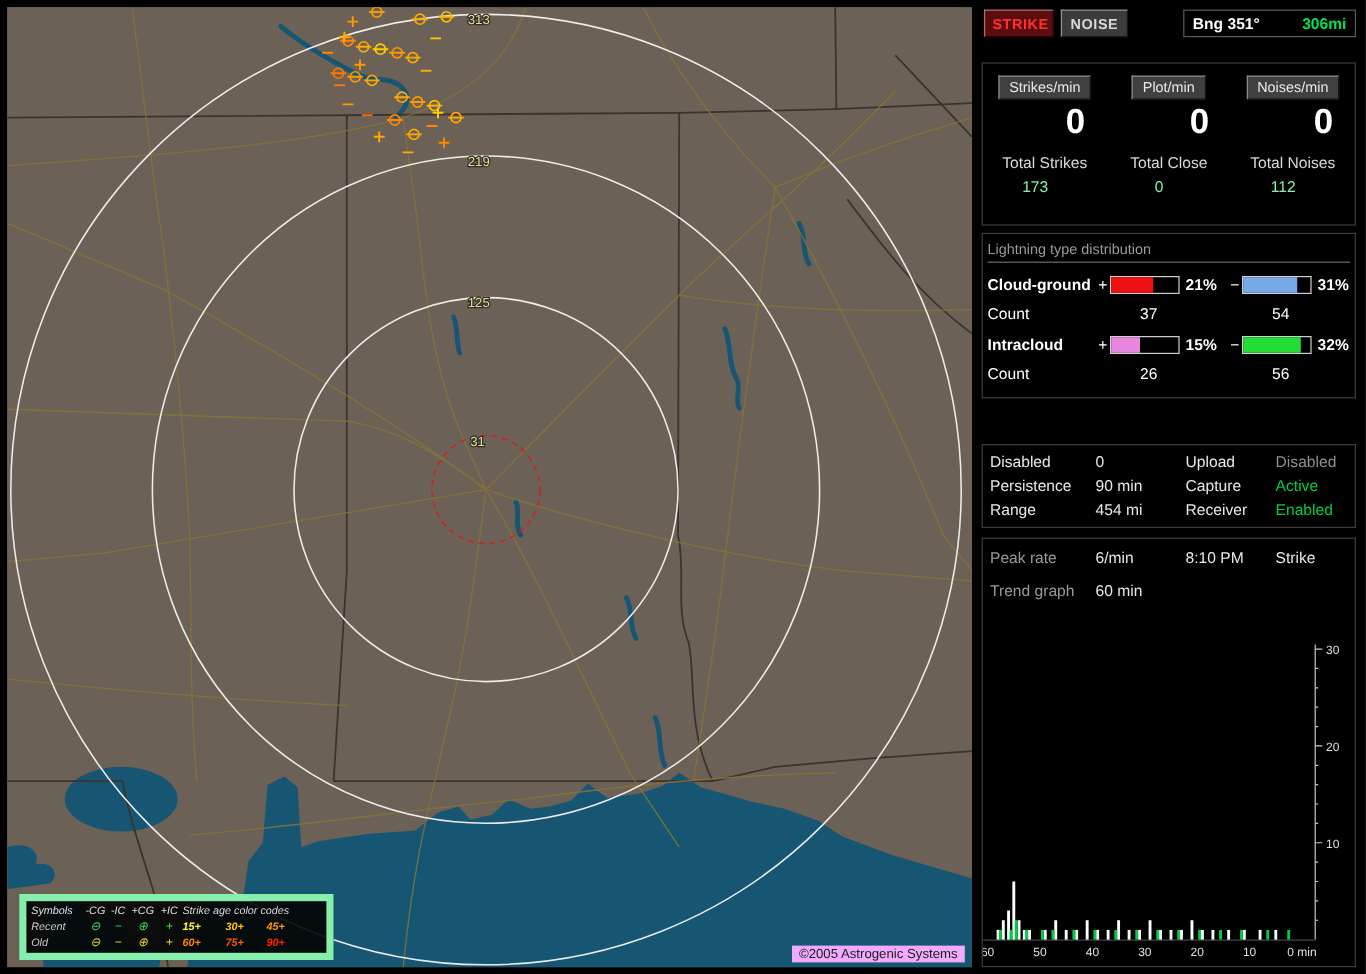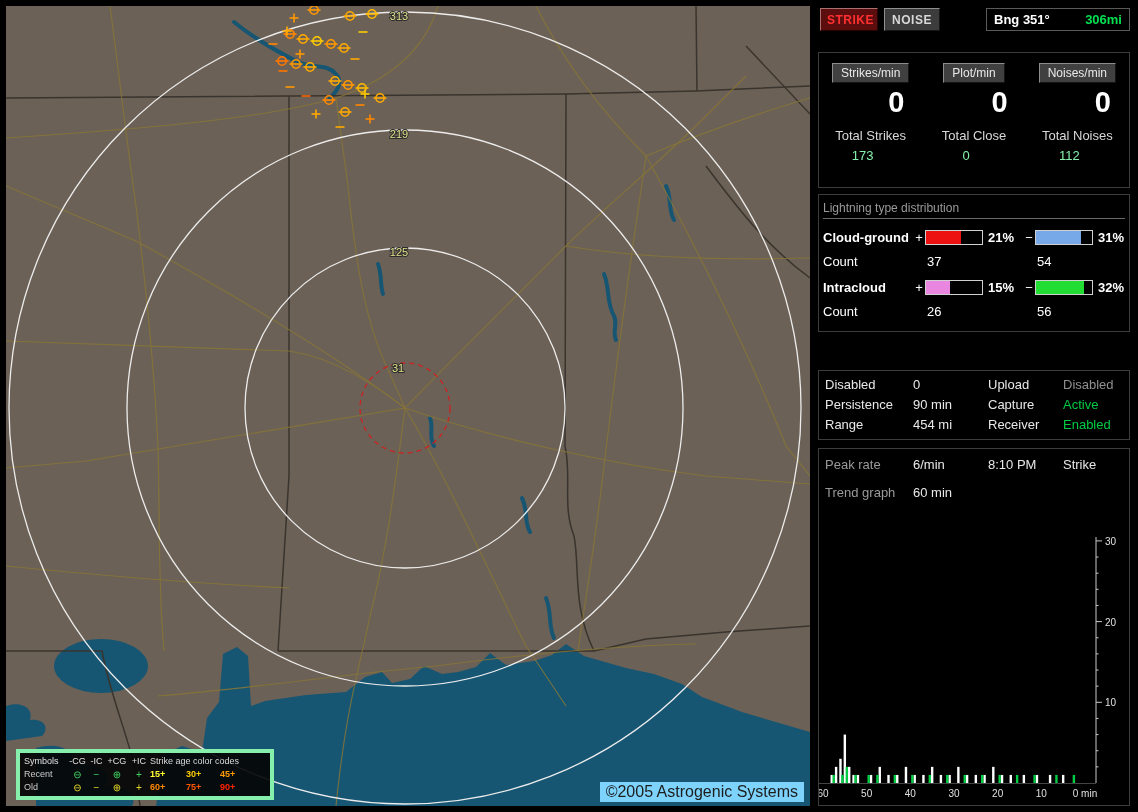--- a/index.html
+++ b/index.html
@@ -3,29 +3,29 @@
 <meta charset="utf-8">
 <style>
   html,body{margin:0;padding:0;width:1138px;height:812px;background:#000;overflow:hidden;
     font-family:"Liberation Sans",sans-serif;}
   #app{position:relative;width:1108px;height:812px;background:#000;}
 
   
   #map{position:absolute;left:6px;top:6px;width:804px;height:800px;background:#6c6156;}
   #mapsvg{display:block;}
   #legend{position:absolute;left:10px;bottom:6px;width:242px;background:rgba(5,5,5,.92);
-    border:4px solid #86efac;padding:2px 4px;font-size:9px;color:#ccc;}
+    border:6px solid #86efac;padding:2px 4px;font-size:9px;color:#ccc;font-style:italic;}
   .lg-row{display:grid;grid-template-columns:44px 19px 19px 22px 22px 36px 34px 32px;line-height:13px;align-items:center;}
   .lg-head{color:#e0e0e0;}
   .lg-age-title{grid-column:6 / span 3;color:#d8d8d8;}
   .lg-sym{font-size:10px;text-align:center;}
   .lg-sym-h{text-align:center;}
   .lg-age{font-weight:bold;}
-  #copyright{position:absolute;right:6px;bottom:4px;background:#7dd3fc;color:#1c1c1c;
-    font-size:16px;padding:1px 6px;}
+  #copyright{position:absolute;right:6px;bottom:4px;background:#f0abfc;color:#1c1c1c;
+    font-size:11px;padding:1px 6px;}
 
   
   #panel{position:absolute;left:816px;top:0;width:320px;height:812px;background:#000;}
   .section{position:absolute;left:2px;width:312px;background:#000;border:1px solid #3c3c3c;box-sizing:border-box;}
   #sec-toolbar{top:8px;height:26px;border:none;background:transparent;}
   #sec-stats{top:52px;height:136px;}
   #sec-dist{top:194px;height:138px;}
   #sec-clock{top:338px;height:26px;}
   #sec-settings{top:370px;height:70px;}
   #sec-status{top:448px;height:358px;}
@@ -51,21 +51,21 @@
 
   .dist-title{margin:6px 4px 0 4px;padding-bottom:3px;color:#9a9a9a;font-size:12px;border-bottom:1px solid #6a6a6a;}
   .dist-row{display:grid;grid-template-columns:90px 12px 58px 40px 12px 58px 34px;
     align-items:center;padding:0 4px;margin-top:11px;font-size:13px;color:#fff;}
   .dist-name{font-weight:bold;}
   .sign{text-align:center;}
   .bar{height:13px;border:1px solid #d0d0d0;background:#000;}
   .bar>i{display:block;height:100%;}
   .pct{font-weight:bold;padding-left:5px;}
   .count-row{margin-top:9px;}
-  .count-val{padding-left:2px;}
+  .count-val{padding-left:2px;margin-left:23px;}
 
   #clock-text{line-height:23px;padding-left:6px;color:#00ee00;font-weight:bold;font-size:15px;}
 
   .kv-row{display:grid;grid-template-columns:88px 75px 75px auto;padding-left:6px;
     line-height:20px;font-size:13px;color:#e8e8e8;}
   #sec-settings{padding-top:4px;}
   #sec-status{padding-top:6px;}
   .lbl{color:#9a9a9a;}
   .val{color:#e8e8e8;}
   .trend-row{margin-top:8px;}

